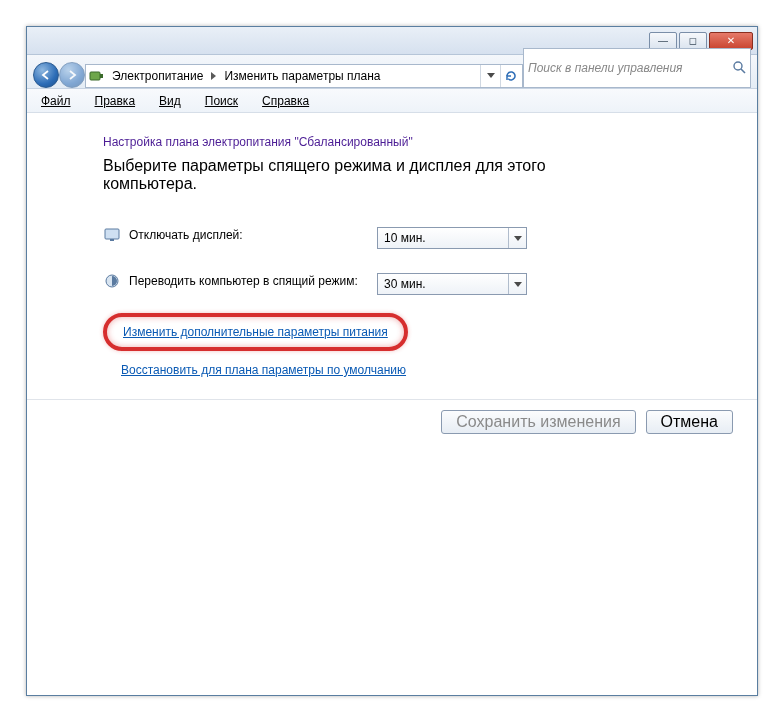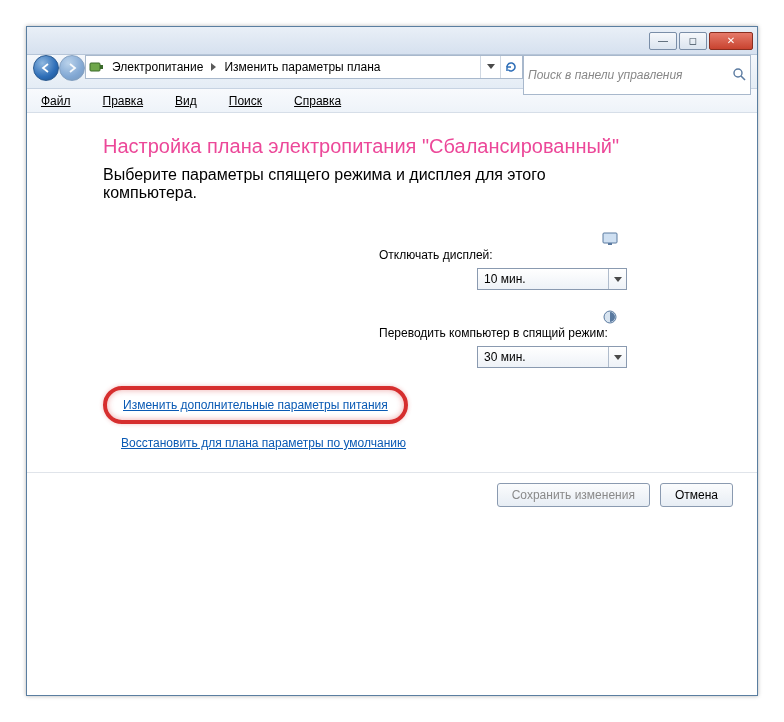--- a/index.html
+++ b/index.html
@@ -42,21 +42,21 @@
     background: linear-gradient(#e67a6a,#c8432f);
     border-color: #8a2e20;
     color: #fff;
     width: 44px;
   }
   
   .navbar {
     height: 34px;
     background: linear-gradient(#f4f7fb,#e4ecf5);
     border-bottom: 1px solid #c7d3e2;
-    display: flex; align-items: flex-start;
+    display: flex; align-items: flex-end;
     padding: 0 6px;
     gap: 0;
   }
   .navbtn {
     width: 26px; height: 26px;
     border-radius: 50%;
     background: radial-gradient(circle at 35% 30%, #8fb8e0, #2d6db7 60%, #1a4e8a);
     border: 1px solid #2a5a90;
     display:flex; align-items:center; justify-content:center;
     color:#fff; font-size:12px;
@@ -104,33 +104,33 @@
     font-style: italic;
   }
   .searchbox .mag { margin-left:auto; font-style:normal; color:#5a7aa0; }
   
   .menubar {
     height: 24px;
     background: linear-gradient(#f8fafd,#eef3f9);
     border-bottom: 1px solid #d6dee8;
     display:flex; align-items:center;
     padding: 0 6px;
-    gap: 16px;
+    gap: 8px;
   }
   .menuitem { padding: 2px 8px; }
   .menuitem u { text-decoration: underline; }
   
   .content {
     position:relative;
     padding: 22px 0 0 0;
   }
   .inner { padding: 0 0 0 76px; width: 600px; }
-  .heading { color: #ec4899; font-size: 20px; margin-bottom: 8px; }
+  .heading { color: #4c1d95; font-size: 12px; margin-bottom: 8px; }
   .subtext { font-size: 16px; margin-bottom: 28px; }
-  .row { display:flex; align-items:flex-end; margin-bottom: 18px; flex-direction: column; }
+  .row { display:flex; align-items:center; margin-bottom: 18px; }
   .row-icon { width:18px; height:18px; margin-right: 8px; display:flex; align-items:center; justify-content:center; }
   .row-label { width: 248px; }
   .select {
     width: 150px; height: 22px;
     border: 1px solid #8a9ab0;
     background: linear-gradient(#fff,#eef2f7);
     display:flex; align-items:center;
     padding: 0 6px;
     position: relative;
     margin-top: 6px;
@@ -165,21 +165,21 @@
     display:flex; justify-content:flex-end; gap:10px;
     padding: 10px 24px 0 0;
   }
   .btn {
     min-width: 150px; height: 24px;
     border: 1px solid #8a9ab0;
     border-radius: 3px;
     background: linear-gradient(#fbfcfd,#e7edf4);
     display:flex; align-items:center; justify-content:center;
     padding: 0 14px;
-    font-size: 12px;
+    font-size: 16px;
   }
   .btn.disabled { color: #8a8a8a; }
   .btn.small { min-width: 72px; }
 </style>
 </head>
 <body>
 
 <div class="window">
 
   <div class="titlebar">

